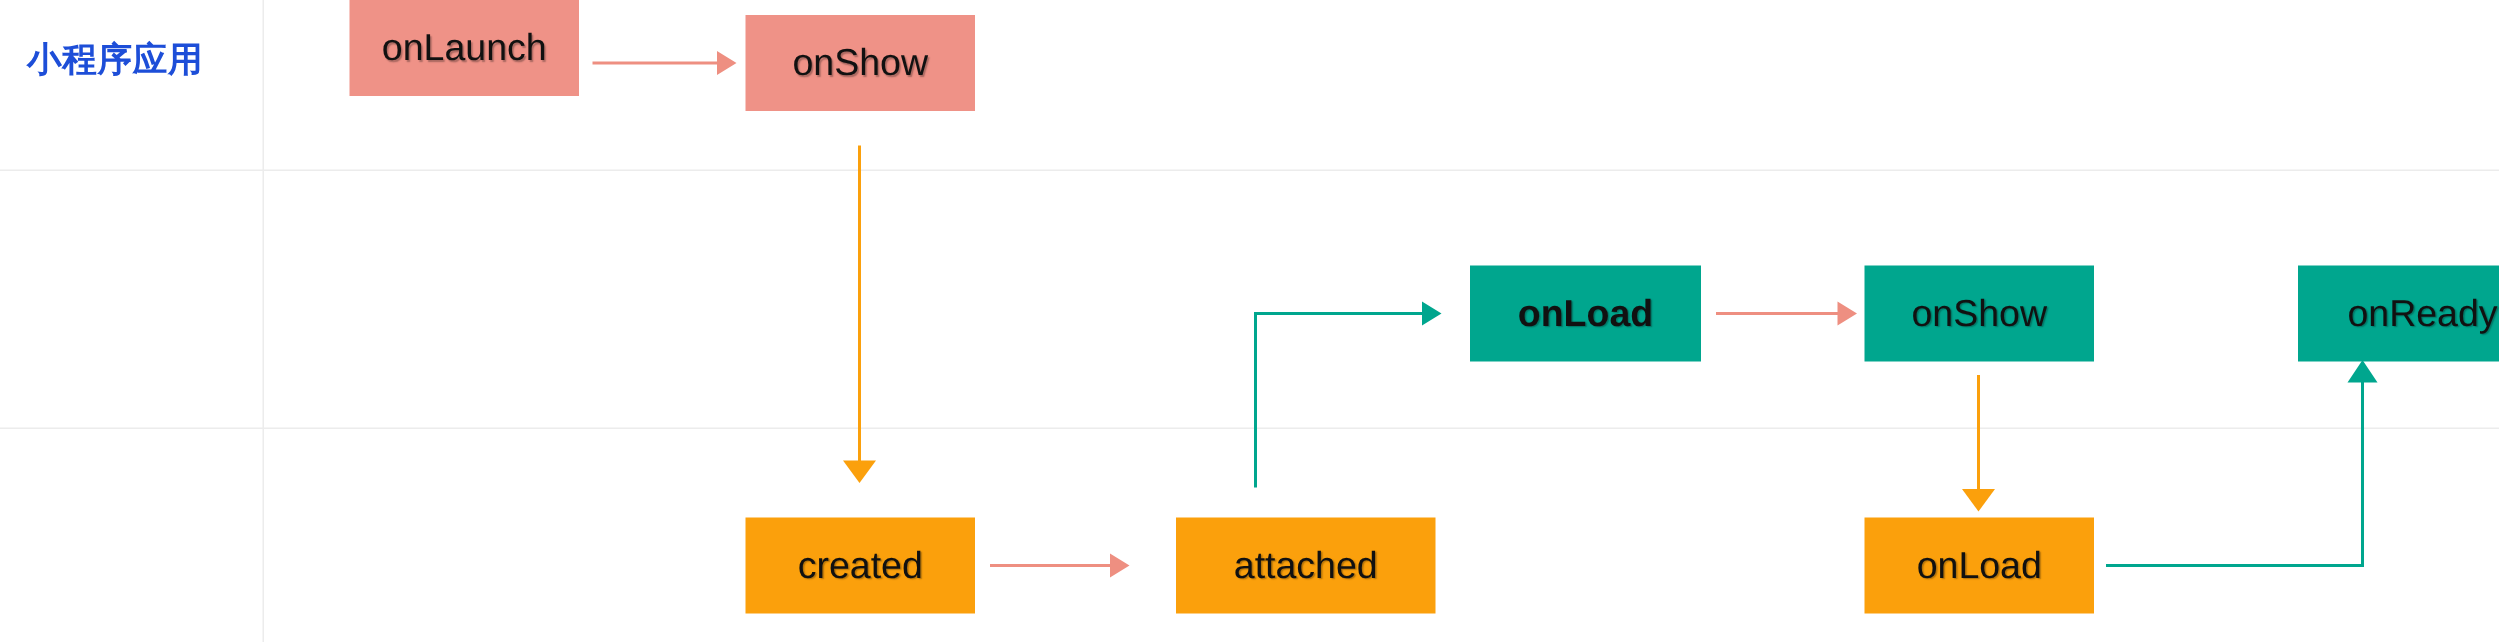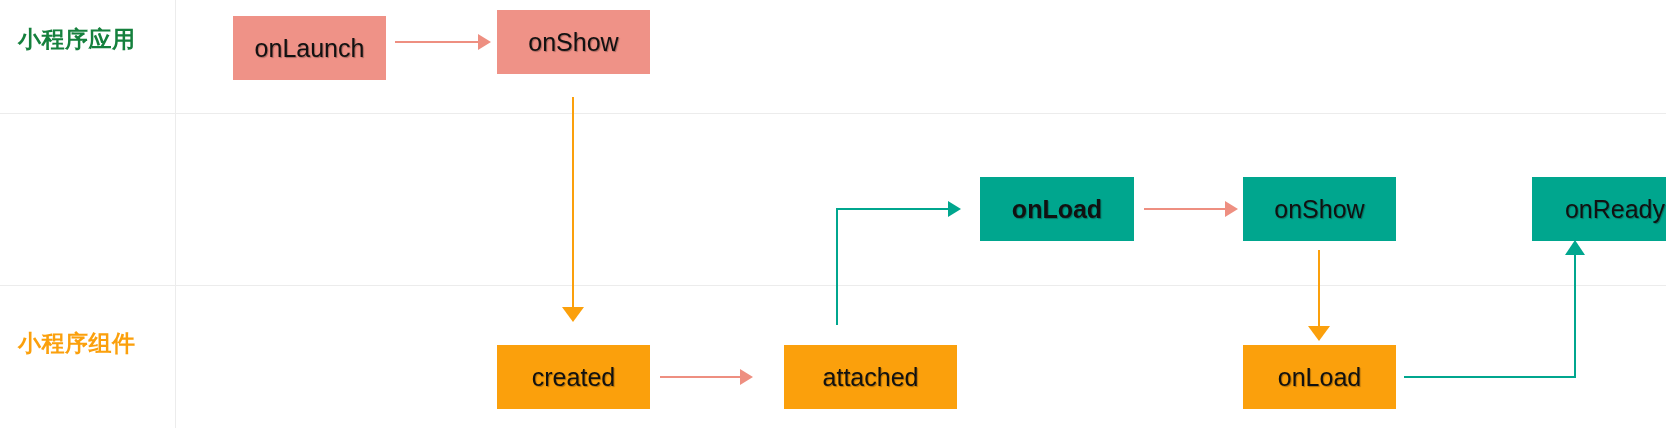--- a/index.html
+++ b/index.html
@@ -36,21 +36,21 @@
   .row-label {
     position: absolute;
     left: 18px;
     width: 150px;
     font-size: 23px;
     font-weight: bold;
     line-height: 1;
     letter-spacing: 0.5px;
     white-space: nowrap;
   }
-  .row-label.app  { color: #15803d; }
+  .row-label.app  { color: #1d4ed8; }
   .row-label.page { color: #00a68e; }
   .row-label.comp { color: #fba00c; }
 
   
   .node {
     position: absolute;
     display: flex;
     align-items: center;
     justify-content: center;
     font-size: 25px;
@@ -84,23 +84,22 @@
 </head>
 <body>
 
 <div id="stage">
 
   <div class="vline" style="left:175px;"></div>
   <div class="hline" style="top:113px;"></div>
   <div class="hline" style="top:285px;"></div>
 
   <div class="row-label app" style="top:28px;">小程序应用</div>
-  <div class="row-label comp" style="top:332px;">小程序组件</div>
 
-  <div class="node app" style="left:233px;  top:16px;  width:153px; height:64px;">onLaunch</div>
+  <div class="node app" style="left:233px;  top:0;  width:153px; height:64px;">onLaunch</div>
   <div class="node app" style="left:497px;  top:10px;  width:153px; height:64px;">onShow</div>
 
   <div class="node page" style="left:980px;  top:177px; width:154px; height:64px;font-weight:bold;">onLoad</div>
   <div class="node page" style="left:1243px; top:177px; width:153px; height:64px;">onShow</div>
   <div class="node page" style="left:1532px; top:177px; width:166px; height:64px;text-align:right;">onReady</div>
 
   <div class="node comp" style="left:497px;  top:345px; width:153px; height:64px;">created</div>
   <div class="node comp" style="left:784px;  top:345px; width:173px; height:64px;text-align:center;">attached</div>
   <div class="node comp" style="left:1243px; top:345px; width:153px; height:64px;">onLoad</div>
 

